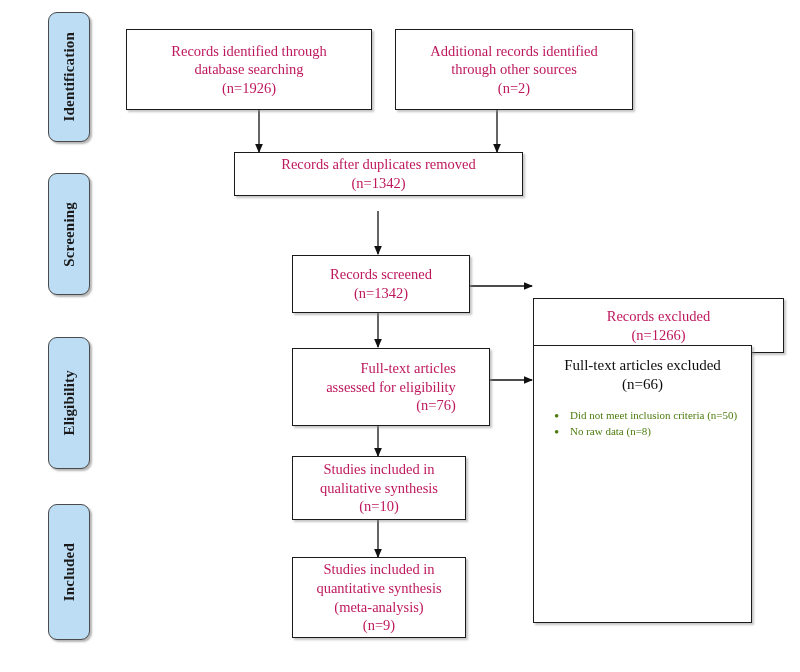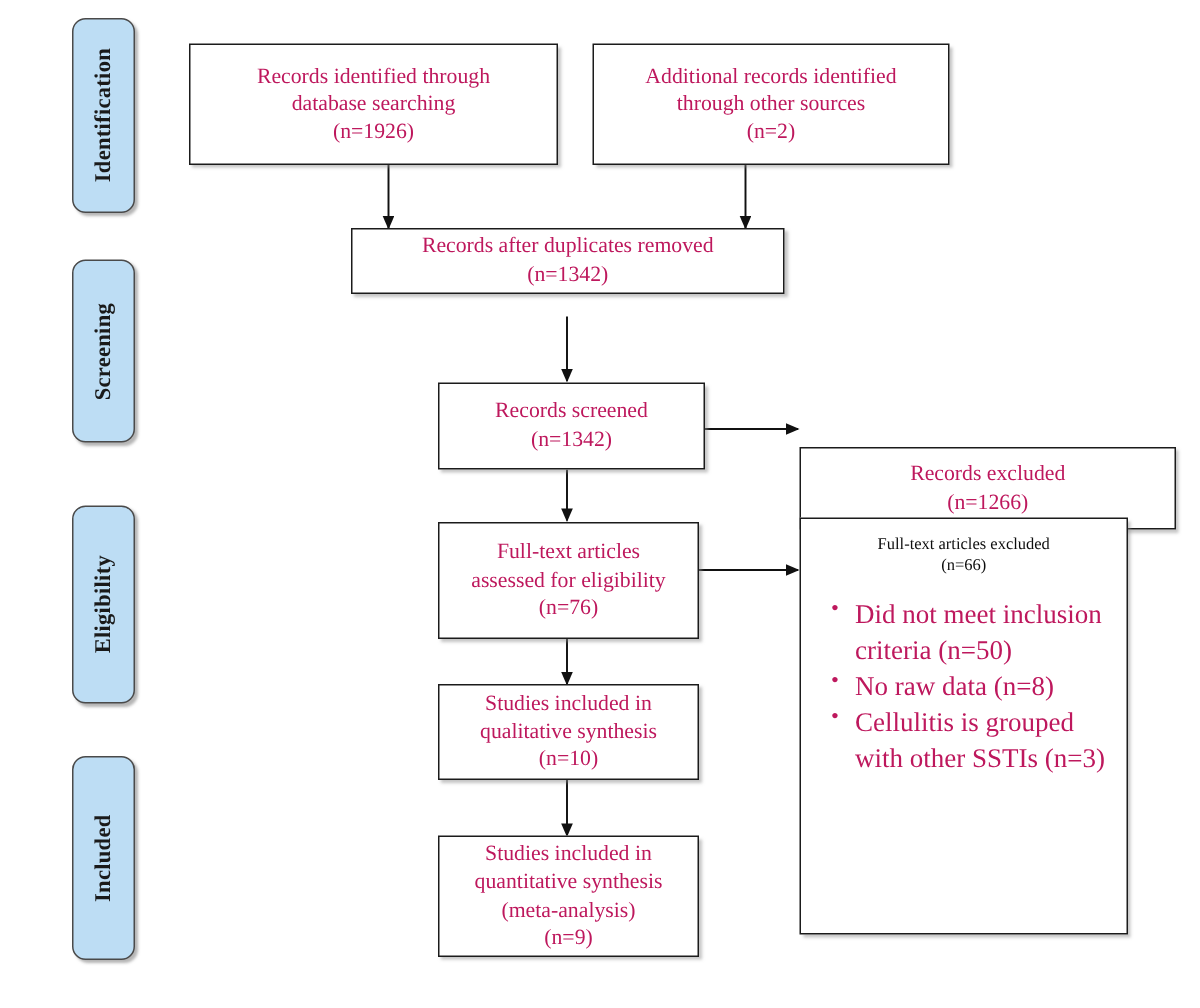--- a/index.html
+++ b/index.html
@@ -56,35 +56,35 @@
     white-space: pre-line;
   }
   
   .node.details {
     display: block;
     text-align: left;
     padding: 10px 8px 8px 8px;
   }
   .details-head {
     text-align: center;
-    font-size: 11px;
+    font-size: 15px;
     line-height: 1.28;
     color: #0d0d0d;
     white-space: pre-line;
   }
   .details-list {
     margin: 14px 0 0 0;
     padding-left: 28px;
     list-style: none;
   }
   .details-list li {
     position: relative;
-    font-size: 18px;
+    font-size: 11px;
     line-height: 1.3;
-    color: #be185d;
+    color: #4d7c0f;
     margin-bottom: 1px;
   }
   .details-list li::before {
     content: "\2022";
     position: absolute;
     left: -16px;
     top: -1px;
     font-size: 15px;
   }
   
@@ -162,33 +162,32 @@
   <div class="node" style="left:292px; top:255px; width:178px; height:58px;">
     <span class="node-text">Records screened
 (n=1342)</span>
   </div>
 
   <div class="node" style="left:533px; top:258px; width:251px; height:55px;margin-top:40px;">
     <span class="node-text">Records excluded
 (n=1266)</span>
   </div>
 
-  <div class="node" style="left:292px; top:348px; width:174px; height:78px;">
+  <div class="node" style="left:292px; top:348px; width:198px; height:78px;text-align:right;">
     <span class="node-text">Full-text articles
 assessed for eligibility
 (n=76)</span>
   </div>
 
   <div class="node details" style="left:533px; top:345px; width:219px; height:278px;">
     <div class="details-head">Full-text articles excluded
 (n=66)</div>
     <ul class="details-list">
       <li>Did not meet inclusion criteria (n=50)</li>
       <li>No raw data (n=8)</li>
-      <li>Cellulitis is grouped with other SSTIs (n=3)</li>
     </ul>
   </div>
 
   <div class="node" style="left:292px; top:456px; width:174px; height:64px;">
     <span class="node-text">Studies included in
 qualitative synthesis
 (n=10)</span>
   </div>
 
   <div class="node" style="left:292px; top:557px; width:174px; height:81px;">

